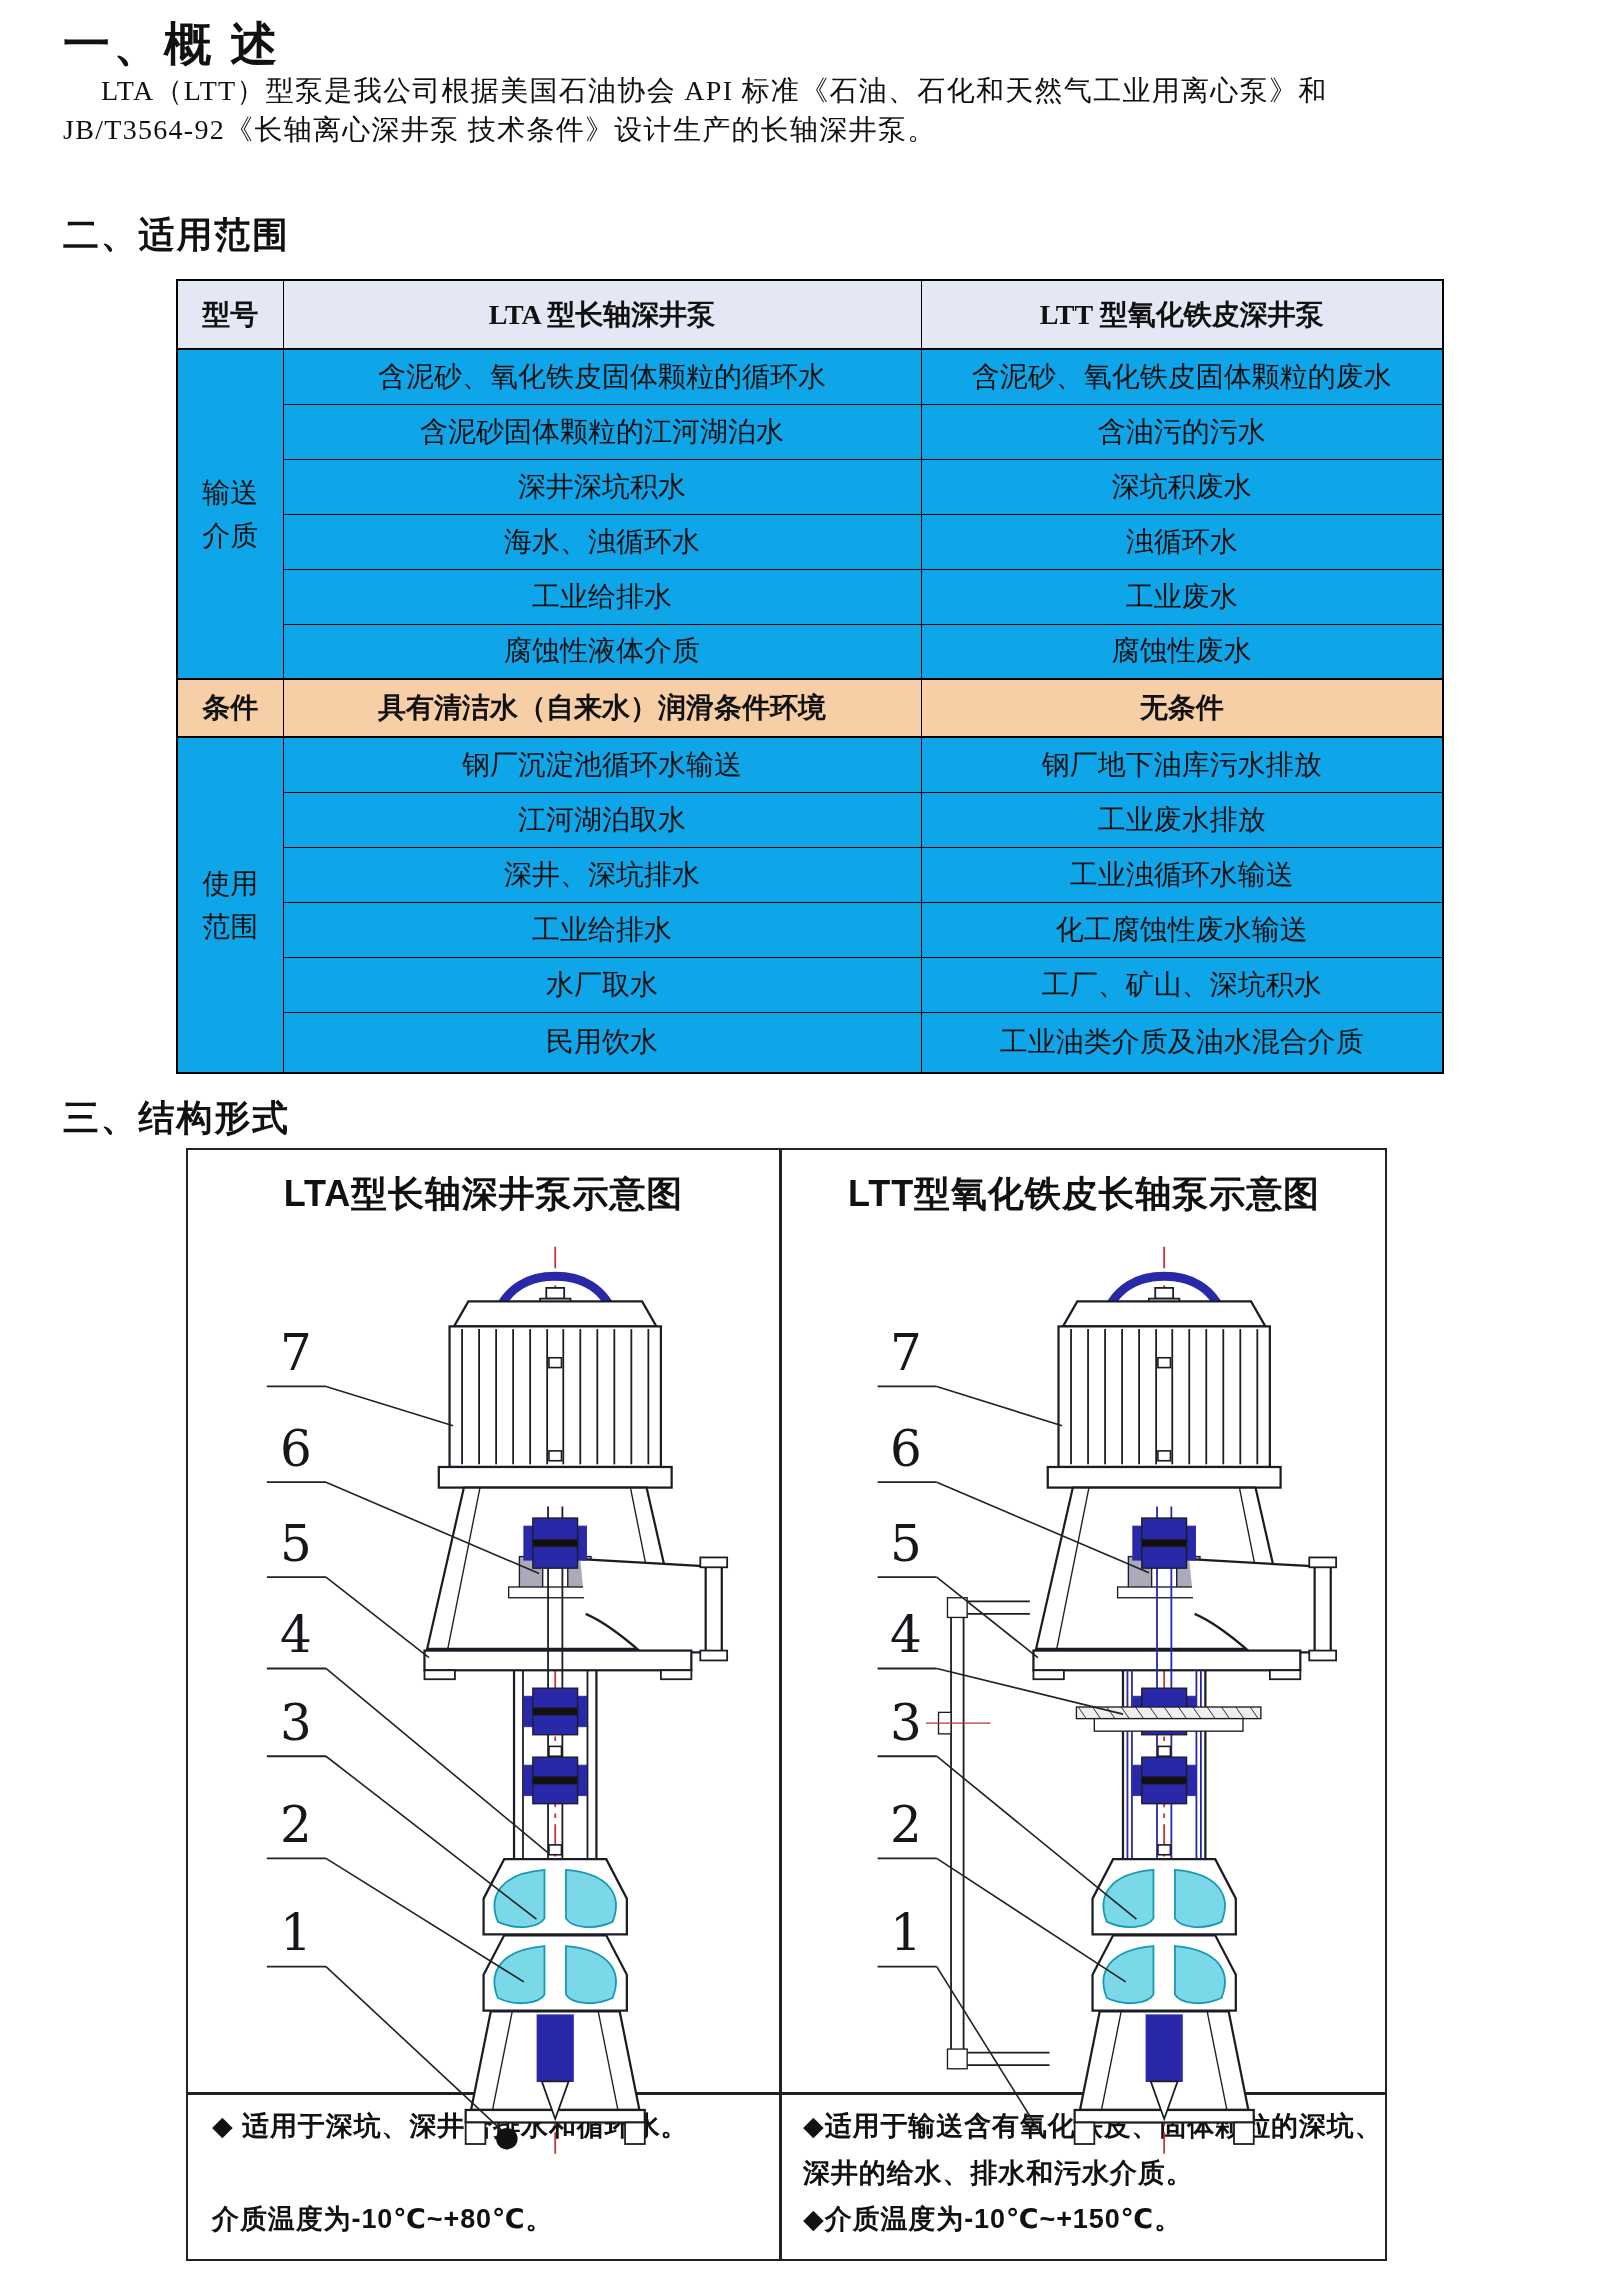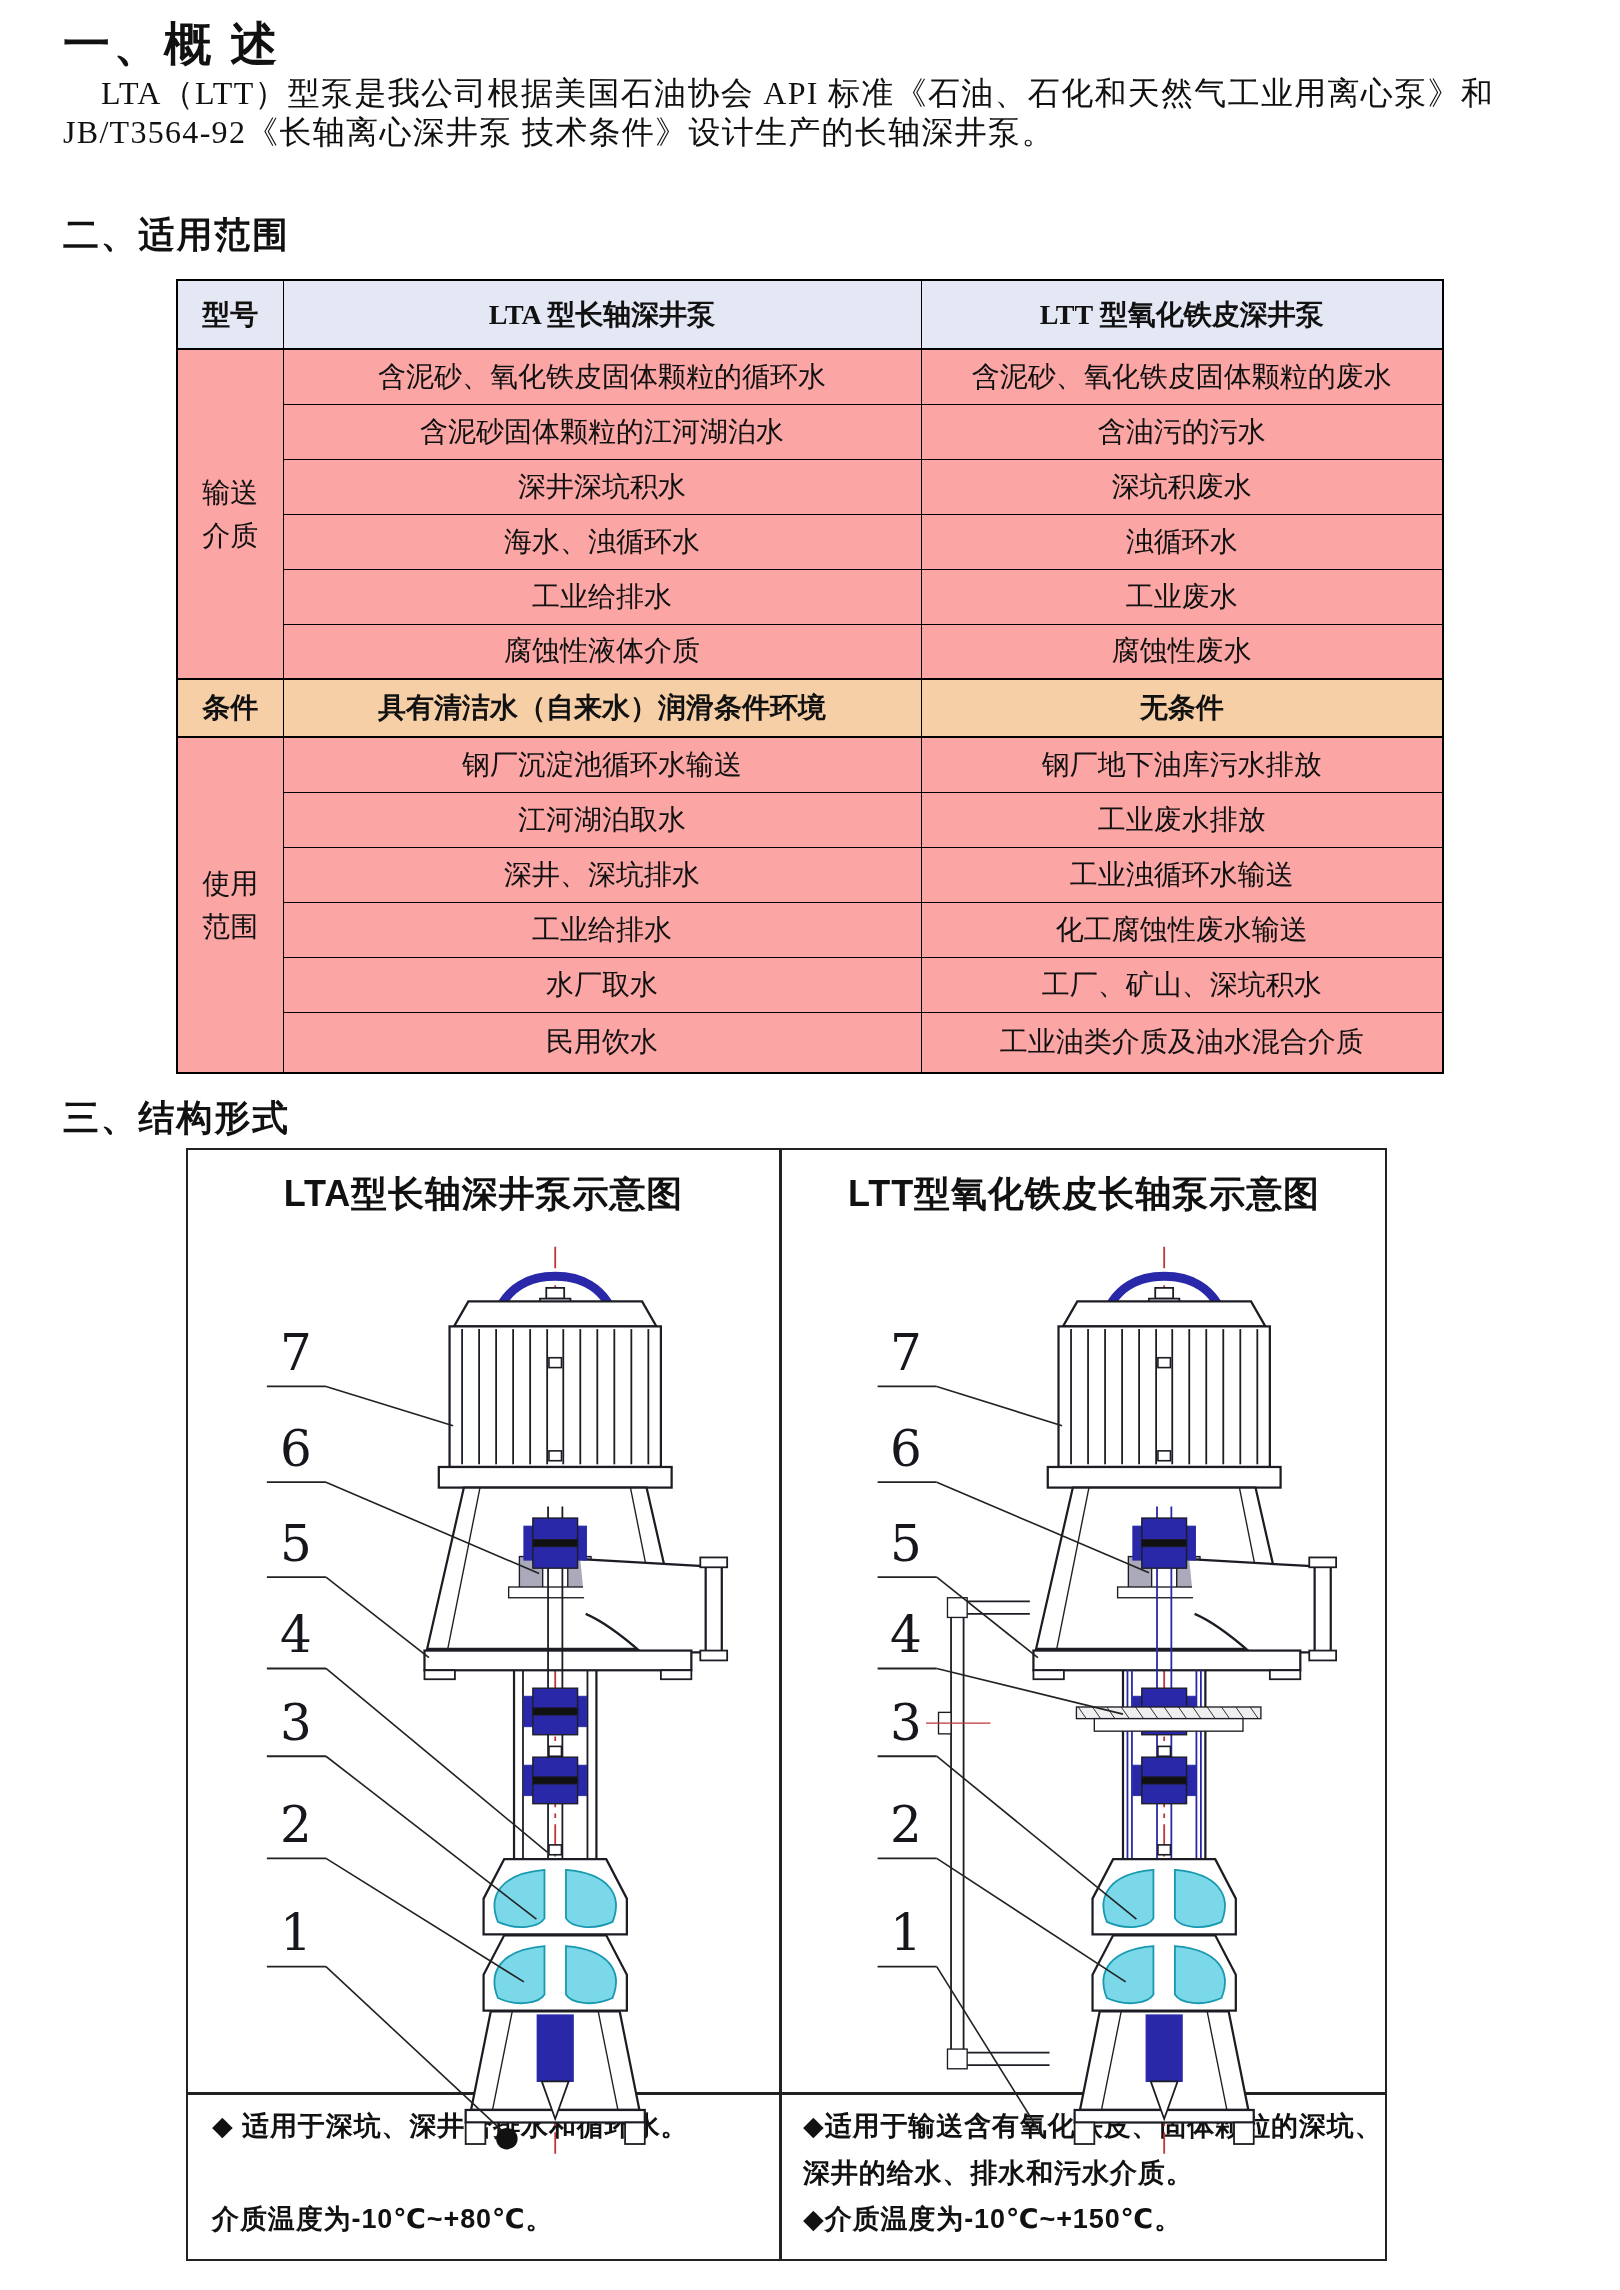--- a/index.html
+++ b/index.html
@@ -4,31 +4,31 @@
 <style>
   html,body{margin:0;padding:0;}
   body{
     width:1620px;height:2291px;position:relative;background:#ffffff;
     font-family:"Liberation Serif","DejaVu Serif",serif;color:#111;
     overflow:hidden;
   }
   .abs{position:absolute;}
   .h1{font-size:47px;font-weight:bold;letter-spacing:3.6px;}
   .h2{font-size:36px;font-weight:bold;letter-spacing:1.8px;}
-  .para{font-size:32px;letter-spacing:1.3px;white-space:nowrap;}
+  .para{font-size:28px;letter-spacing:1.3px;white-space:nowrap;}
 
   
   table.app{
     border-collapse:collapse;table-layout:fixed;
     position:absolute;left:176px;top:279px;width:1265px;
     border:2.7px solid #000;
   }
   table.app td{
     border:1.8px solid #000;text-align:center;vertical-align:middle;
-    font-size:28px;padding:0;background:#fca5a5;
+    font-size:28px;padding:0;background:#0ea5e9;
   }
   tr.head{height:69px;}
   tr.head td{background:#e4e8f4;font-weight:bold;border-bottom:2.7px solid #000;margin-top:12px;}
   tr.body{height:55px;}
   tr.last{height:61px;}
   tr.cond{height:58px;}
   tr.cond td{background:#f6cfa7;font-weight:bold;border-top:2.7px solid #000;border-bottom:2.7px solid #000;margin-top:37px;}
   td.c1{font-weight:bold;}
   .vlabel{display:inline-block;width:66px;line-height:1.55;font-weight:normal;}
 

